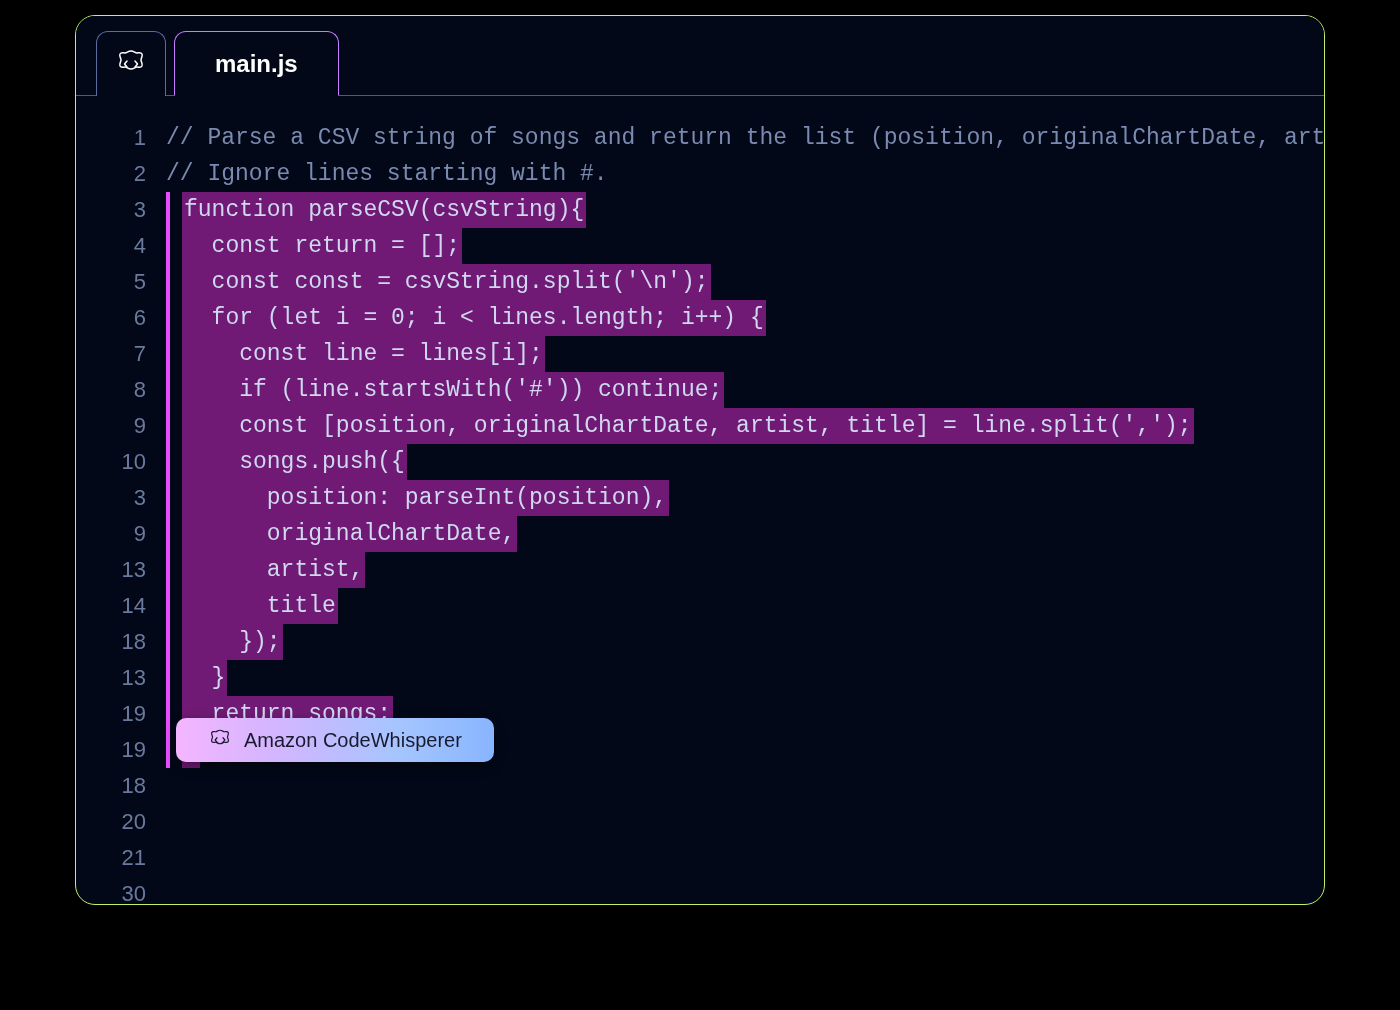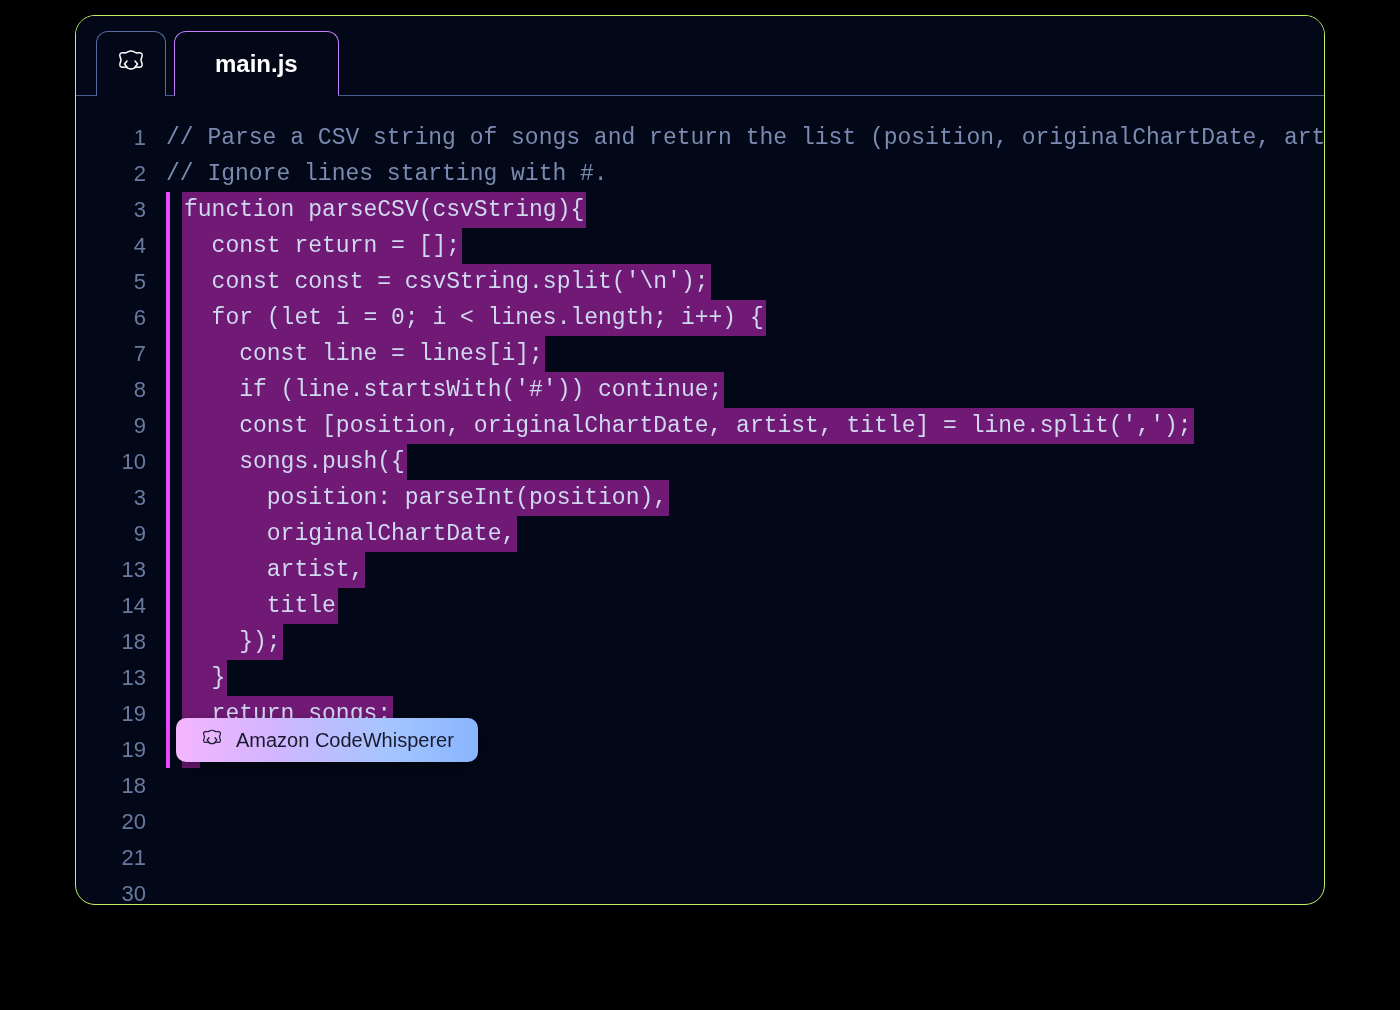--- a/index.html
+++ b/index.html
@@ -127,21 +127,21 @@
       padding: 0 2px;
       display: inline-block;
     }
     
     .whisperer-badge {
       position: absolute;
       left: 100px;
       top: 702px;
       background: linear-gradient(90deg, #f5b5ff 0%, #d5b5ff 30%, #a5c5ff 70%, #88b5ff 100%);
       border-radius: 10px;
-      padding: 10px 24px;
+      padding: 10px 32px;
       display: flex;
       align-items: center;
       gap: 12px;
       box-shadow: 0 4px 12px rgba(0,0,0,0.4);
     }
     
     .badge-icon {
       width: 24px;
       height: 24px;
     }

